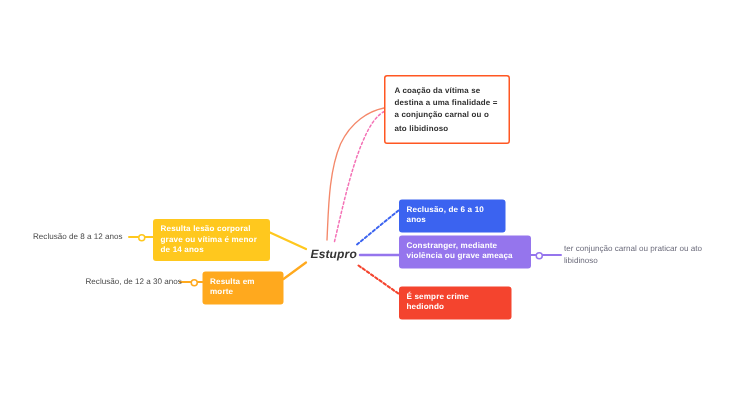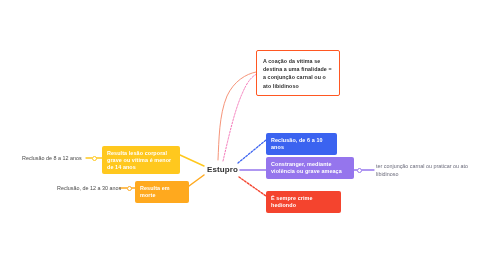--- a/index.html
+++ b/index.html
@@ -56,20 +56,21 @@
   }
 
   
   #central {
     left: 207px;
     top: 165px;
     font-size: 8px;
     font-weight: 700;
     color: #333333;
     white-space: nowrap;
+    font-style: italic;
   }
 
   
   #box-coacao {
     left: 256px;
     top: 50px;
     width: 84px;
     height: 46px;
     border: 0.9px solid #ff5722;
     background: #ffffff;

